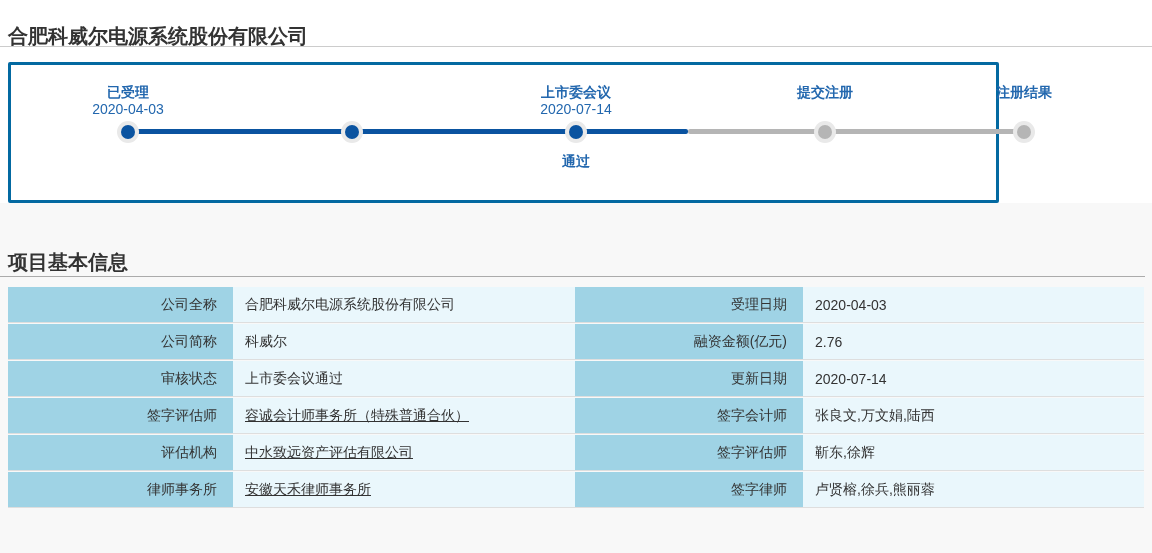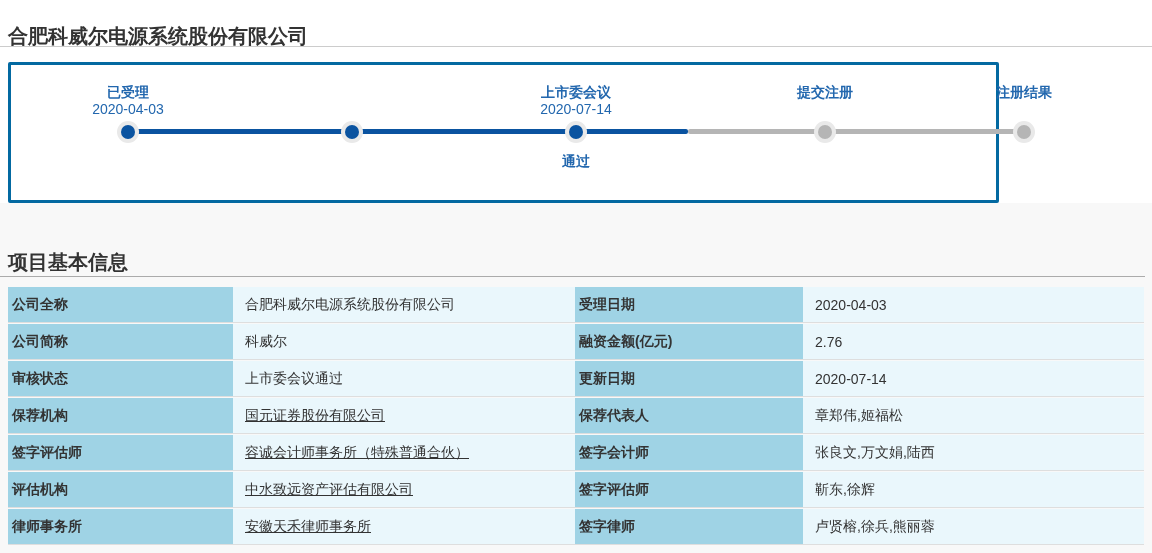--- a/index.html
+++ b/index.html
@@ -53,21 +53,21 @@
   }
   table.info-table{
     position:absolute;left:8px;top:285px;width:1136px;
     border-collapse:separate;border-spacing:0 2px;table-layout:fixed;
   }
   .info-table td{
     height:35px;font-size:14px;color:var(--text);
     box-shadow:0 1px 0 rgba(0,0,0,0.10);
   }
   td.label-cell{
-    background:var(--label-bg);font-weight:bold;text-align:left;padding:0 4px;
+    background:var(--label-bg);font-weight:normal;text-align:right;padding:0 16px;
   }
   td.value-cell{
     background:var(--value-bg);text-align:left;padding:0 12px;
   }
   .value-text{color:var(--text);}
   .value-text.linked{text-decoration:underline;cursor:pointer;}
 </style>
 </head>
 <body>
 
@@ -139,26 +139,20 @@
     <td class="value-cell"><span class="value-text">2.76</span></td>
   </tr>
 
   <tr>
     <td class="label-cell">审核状态</td>
     <td class="value-cell"><span class="value-text">上市委会议通过</span></td>
     <td class="label-cell">更新日期</td>
     <td class="value-cell"><span class="value-text">2020-07-14</span></td>
   </tr>
 
-  <tr>
-    <td class="label-cell">保荐机构</td>
-    <td class="value-cell"><span class="value-text linked">国元证券股份有限公司</span></td>
-    <td class="label-cell">保荐代表人</td>
-    <td class="value-cell"><span class="value-text">章郑伟,姬福松</span></td>
-  </tr>
 
   <tr>
     <td class="label-cell">签字评估师</td>
     <td class="value-cell"><span class="value-text linked">容诚会计师事务所（特殊普通合伙）</span></td>
     <td class="label-cell">签字会计师</td>
     <td class="value-cell"><span class="value-text">张良文,万文娟,陆西</span></td>
   </tr>
 
   <tr>
     <td class="label-cell">评估机构</td>

